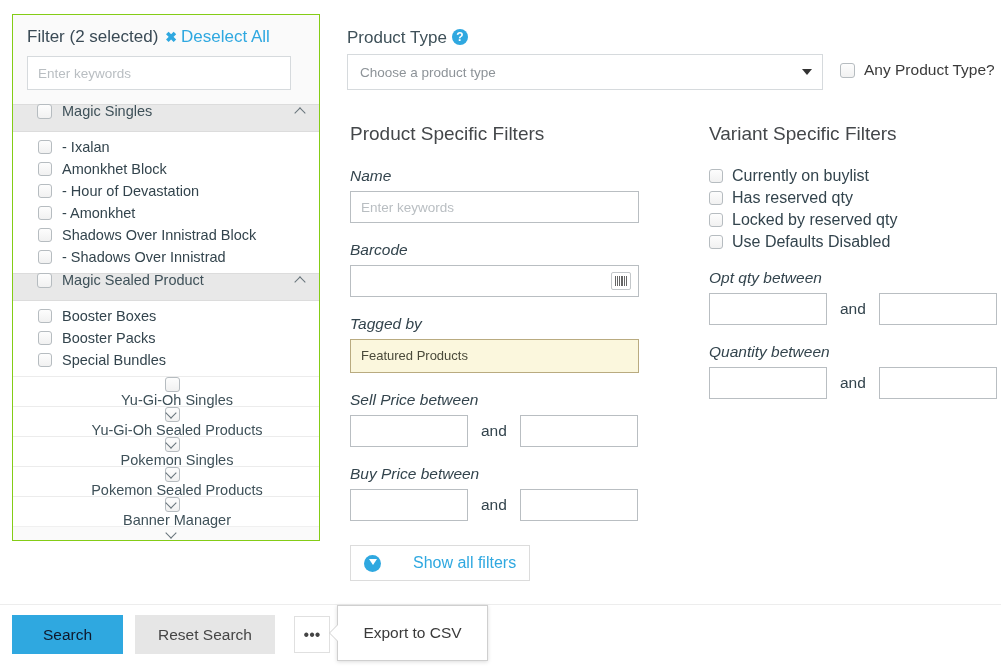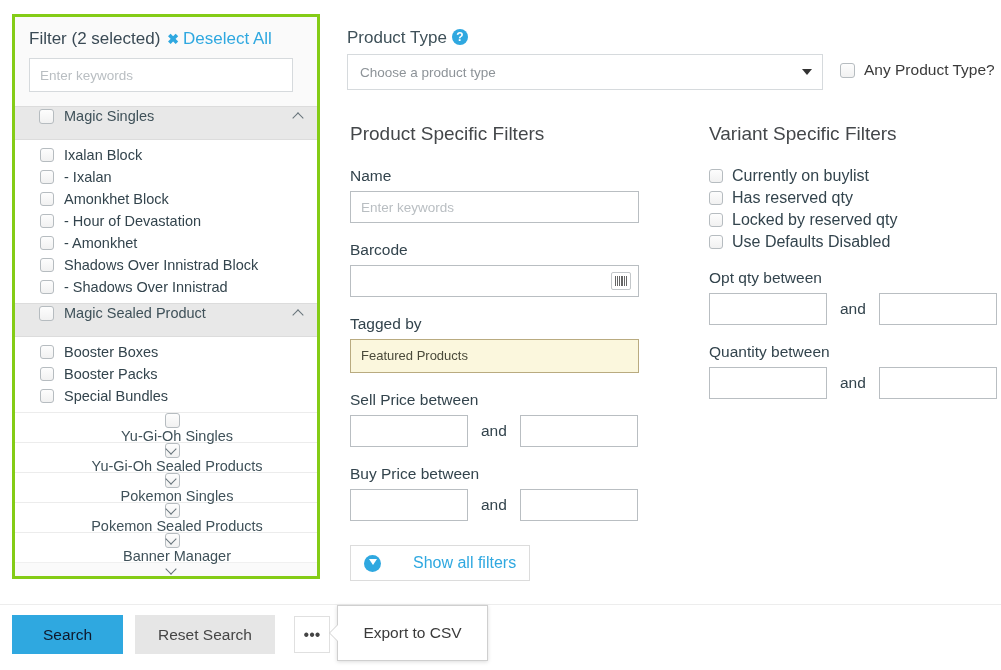--- a/index.html
+++ b/index.html
@@ -11,21 +11,21 @@
     color: #2c3e50;
     overflow: hidden;
   }
   .page { position: relative; width: 1001px; height: 670px; }
 
   
   .filter-panel {
     position: absolute;
     left: 12px; top: 14px;
     width: 308px;
-    border: 3px solid #84cc16;
+    border: 1px solid #84cc16;
     background: #eab308;
   }
   .filter-head {
     background: #fafafa;
     padding: 12px 14px 14px 14px;
   }
   .filter-title-row {
     font-size: 17px;
     color: #3a4a55;
     white-space: nowrap;
@@ -55,21 +55,21 @@
     font-family: "Liberation Sans", sans-serif;
     color: #555;
     outline: none;
   }
   .kw-input::placeholder { color: #b9bec2; }
 
   .group-header {
     background: #e8e8e8;
     border-top: 1px solid #dcdcdc;
     border-bottom: 1px solid #dcdcdc;
-    height: 34px;
+    height: 28px;
     display: flex;
     align-items: center;
     padding: 0 12px 14px 24px;
     cursor: pointer;
   }
   .group-header .glabel {
     font-size: 14.5px;
     color: #3f5159;
     margin-left: 10px;
     flex: 1;
@@ -177,20 +177,21 @@
 
   .col-title {
     font-size: 19px; color: #44474a; font-weight: normal;
   }
   .psf { position: absolute; left: 350px; top: 123px; width: 292px; }
   .vsf { position: absolute; left: 709px; top: 123px; width: 295px; }
 
   .field-label {
     font-size: 15.5px; color: #33444d;
     margin: 18px 0 6px 0;
+    font-style: italic;
   }
   .field-label.first { margin-top: 22px; }
   .txt-input {
     display: block;
     width: 289px; height: 32px;
     border: 1px solid #b9bec2;
     background: #fff;
     padding: 0 10px;
     font-size: 13.5px;
     color: #555;
@@ -352,24 +353,20 @@
 
     <div id="groups-container">
         <div class="group-header">
           <span class="cb"></span>
           <span class="glabel">Magic Singles</span>
           <span class="caret up"></span>
         </div>
         <div class="group-pad-top"></div>
         <div class="sub-row">
           <span class="cb sm"></span>
-          <span class="slabel">Ixalan Block</span>
-        </div>
-        <div class="sub-row">
-          <span class="cb sm"></span>
           <span class="slabel">- Ixalan</span>
         </div>
         <div class="sub-row">
           <span class="cb sm"></span>
           <span class="slabel">Amonkhet Block</span>
         </div>
         <div class="sub-row">
           <span class="cb sm"></span>
           <span class="slabel">- Hour of Devastation</span>
         </div>

